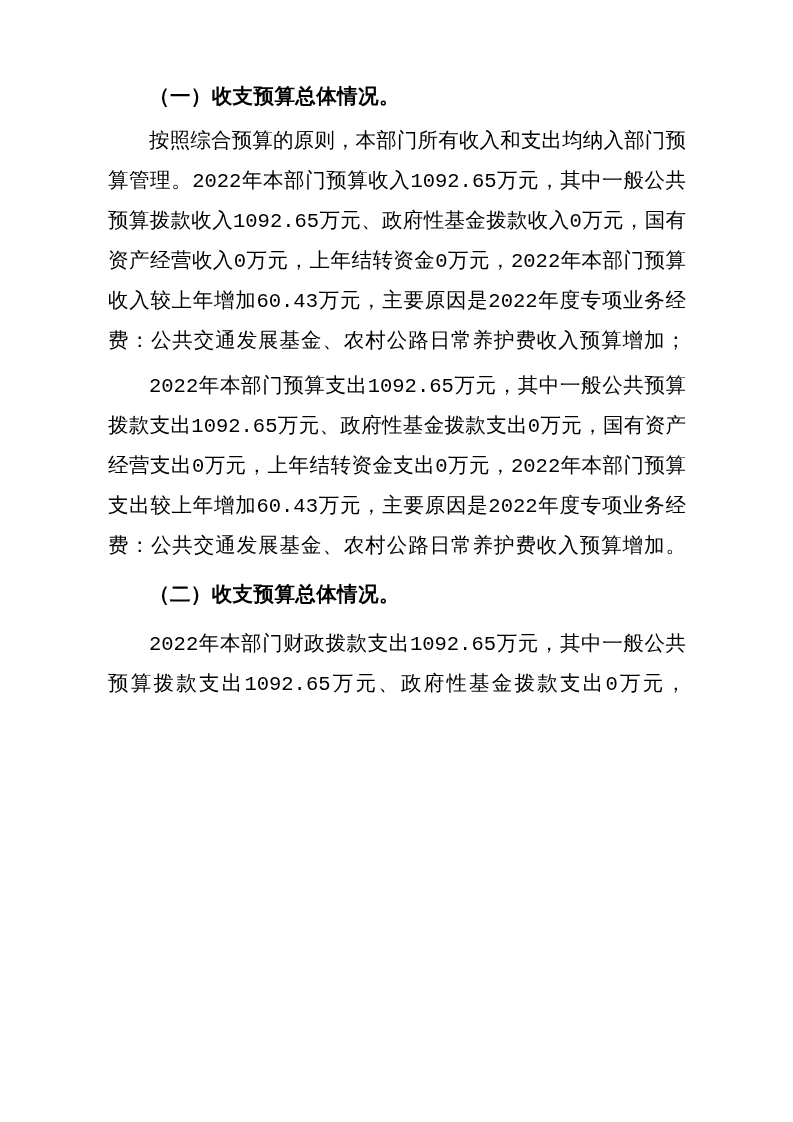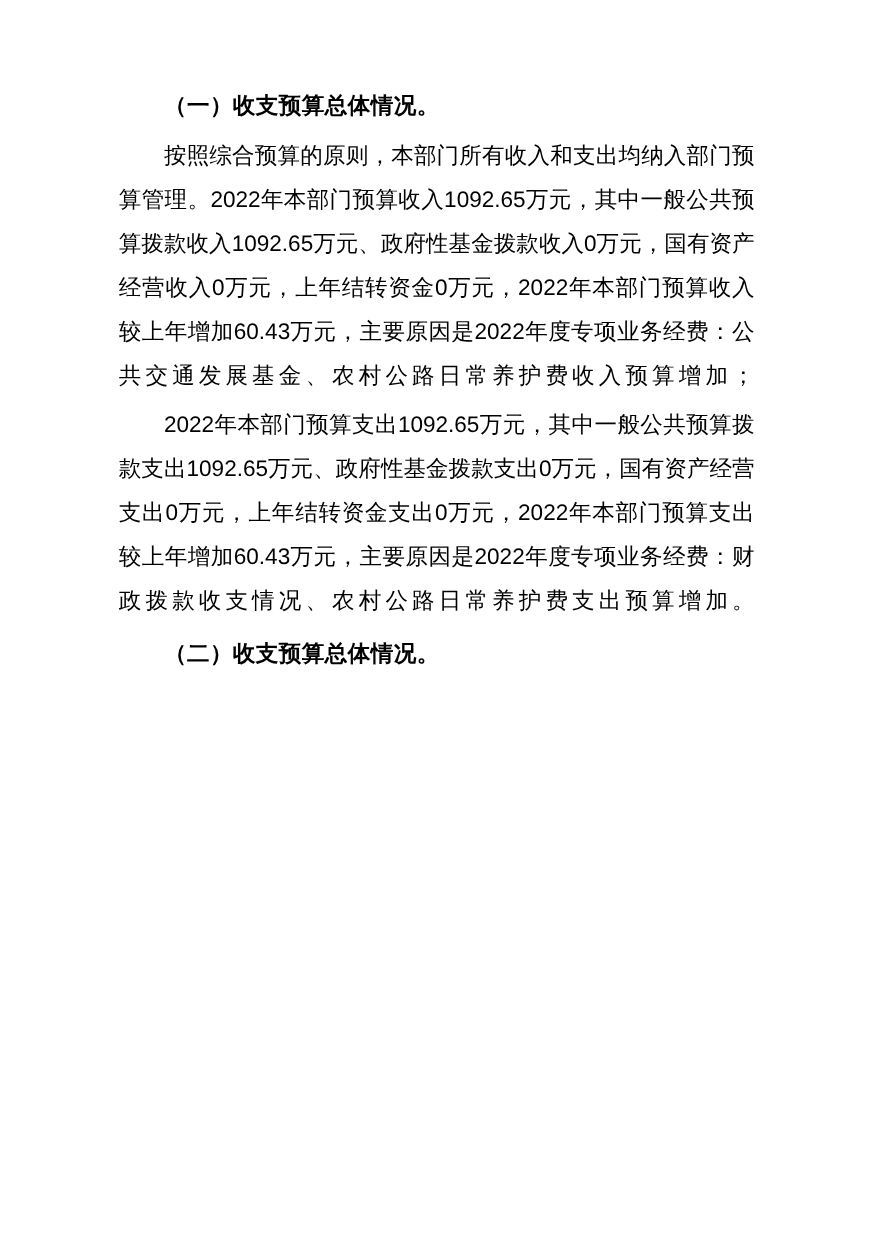--- a/index.html
+++ b/index.html
@@ -27,21 +27,21 @@
     font-family: "DejaVu Serif", "Liberation Serif", serif;
     font-weight: bold;
     font-size: 20.5px;
     line-height: 37px;
     text-indent: 41px;
     letter-spacing: 0.4px;
     margin: 0;
     padding: 0;
   }
   .para {
-    font-family: Liberation Sans, sans-serif;
+    font-family: Liberation Mono, monospace;
     font-size: 20.5px;
     line-height: 40px;
     text-indent: 41px;
     text-align: justify;
     text-align-last: left;
     text-justify: inter-character;
     margin: 0;
     padding: 0;
     letter-spacing: 0px;
   }
@@ -57,23 +57,24 @@
 
 <div class="page">
   <div class="content">
 
     <h2 class="heading">（一）收支预算总体情况。</h2>
     <div class="gap-after-heading"></div>
 
     <p class="para last-justify">按照综合预算的原则，本部门所有收入和支出均纳入部门预算管理。2022年本部门预算收入1092.65万元，其中一般公共预算拨款收入1092.65万元、政府性基金拨款收入0万元，国有资产经营收入0万元，上年结转资金0万元，2022年本部门预算收入较上年增加60.43万元，主要原因是2022年度专项业务经费：公共交通发展基金、农村公路日常养护费收入预算增加；</p>
     <div class="gap-small"></div>
 
-    <p class="para last-justify">2022年本部门预算支出1092.65万元，其中一般公共预算拨款支出1092.65万元、政府性基金拨款支出0万元，国有资产经营支出0万元，上年结转资金支出0万元，2022年本部门预算支出较上年增加60.43万元，主要原因是2022年度专项业务经费：财政拨款收支情况、农村公路日常养护费支出预算增加。</p>
+    <p class="para last-justify">2022年本部门预算支出1092.65万元，其中一般公共预算拨款支出1092.65万元、政府性基金拨款支出0万元，国有资产经营支出0万元，上年结转资金支出0万元，2022年本部门预算支出较上年增加60.43万元，主要原因是2022年度专项业务经费：公共交通发展基金、农村公路日常养护费收入预算增加。</p>
     <div class="gap-before-heading"></div>
 
     <h2 class="heading">（二）收支预算总体情况。</h2>
     <div class="gap-after-heading"></div>
 
     <div class="gap-small"></div>
 
+    <p class="para last-justify">2022年本部门财政拨款支出1092.65万元，其中一般公共预算拨款支出1092.65万元、政府性基金拨款支出0万元，</p>
 
   </div>
 </div>
 
 </body></html>

